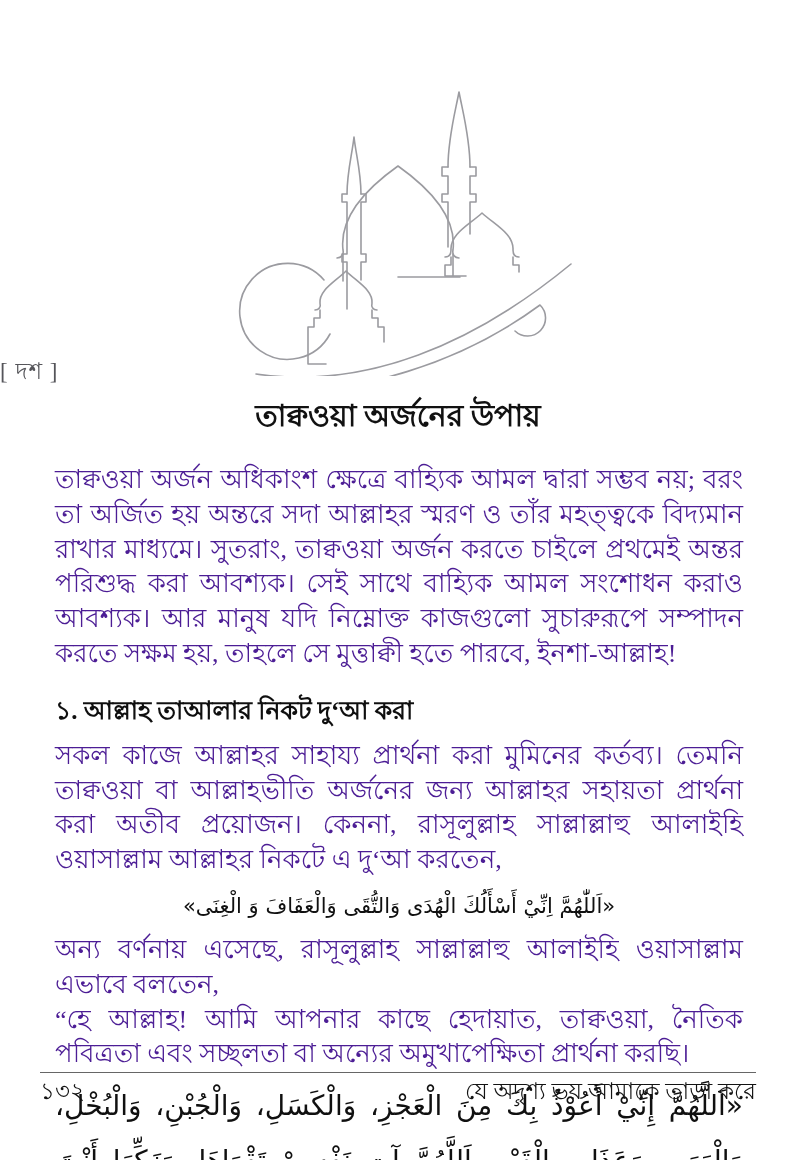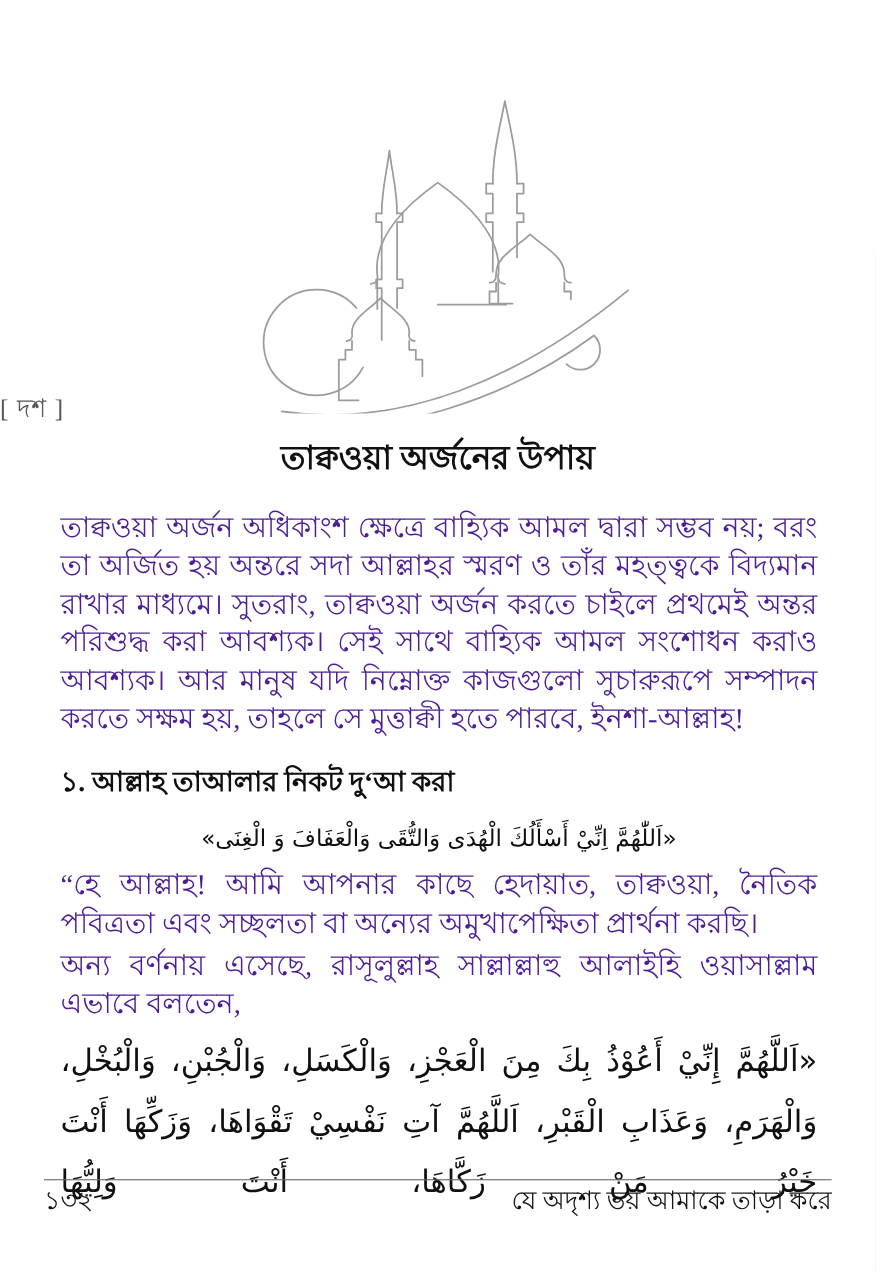--- a/index.html
+++ b/index.html
@@ -131,26 +131,27 @@
   <div class="chapter-marker">[ দশ ]</div>
 
   <h1 class="page-title">তাক্বওয়া অর্জনের উপায়</h1>
 
   <div class="text-col">
 
     <p class="body-par">তাক্বওয়া অর্জন অধিকাংশ ক্ষেত্রে বাহ্যিক আমল দ্বারা সম্ভব নয়; বরং তা অর্জিত হয় অন্তরে সদা আল্লাহর স্মরণ ও তাঁর মহত্ত্বকে বিদ্যমান রাখার মাধ্যমে। সুতরাং, তাক্বওয়া অর্জন করতে চাইলে প্রথমেই অন্তর পরিশুদ্ধ করা আবশ্যক। সেই সাথে বাহ্যিক আমল সংশোধন করাও আবশ্যক। আর মানুষ যদি নিম্নোক্ত কাজগুলো সুচারুরূপে সম্পাদন করতে সক্ষম হয়, তাহলে সে মুত্তাক্বী হতে পারবে, ইনশা-আল্লাহ!</p>
 
     <h2 class="section-heading">১. আল্লাহ তাআলার নিকট দু‘আ করা</h2>
 
+    <p class="body-par">সকল কাজে আল্লাহর সাহায্য প্রার্থনা করা মুমিনের কর্তব্য। তেমনি তাক্বওয়া বা আল্লাহভীতি অর্জনের জন্য আল্লাহর সহায়তা প্রার্থনা করা অতীব প্রয়োজন। কেননা, রাসূলুল্লাহ সাল্লাল্লাহু আলাইহি ওয়াসাল্লাম আল্লাহর নিকটে এ দু‘আ করতেন,</p>
 
     <div class="arabic arabic-short" dir="rtl" lang="ar">«اَللّٰهُمَّ اِنِّيْ أَسْأَلُكَ الْهُدَى وَالتُّقَى وَالْعَفَافَ وَ الْغِنَى»</div>
 
+    <p class="body-par" style="margin-top:4px;">অন্য বর্ণনায় এসেছে, রাসূলুল্লাহ সাল্লাল্লাহু আলাইহি ওয়াসাল্লাম এভাবে বলতেন,</p>
+
     <p class="body-par">“হে আল্লাহ! আমি আপনার কাছে হেদায়াত, তাক্বওয়া, নৈতিক পবিত্রতা এবং সচ্ছলতা বা অন্যের অমুখাপেক্ষিতা প্রার্থনা করছি।</p>
-
-    <p class="body-par" style="margin-top:4px;">অন্য বর্ণনায় এসেছে, রাসূলুল্লাহ সাল্লাল্লাহু আলাইহি ওয়াসাল্লাম এভাবে বলতেন,</p>
 
     <div class="arabic arabic-long" dir="rtl" lang="ar">«اَللَّهُمَّ إِنِّيْ أَعُوْذُ بِكَ مِنَ الْعَجْزِ، وَالْكَسَلِ، وَالْجُبْنِ، وَالْبُخْلِ، وَالْهَرَمِ، وَعَذَابِ الْقَبْرِ، اَللَّهُمَّ آتِ نَفْسِيْ تَقْوَاهَا، وَزَكِّهَا أَنْتَ خَيْرُ مَنْ زَكَّاهَا، أَنْتَ وَلِيُّهَا</div>
 
   </div>
 
   <div class="page-footer">
     <span>১৩২</span>
     <span>যে অদৃশ্য ভয় আমাকে তাড়া করে</span>
   </div>
 

